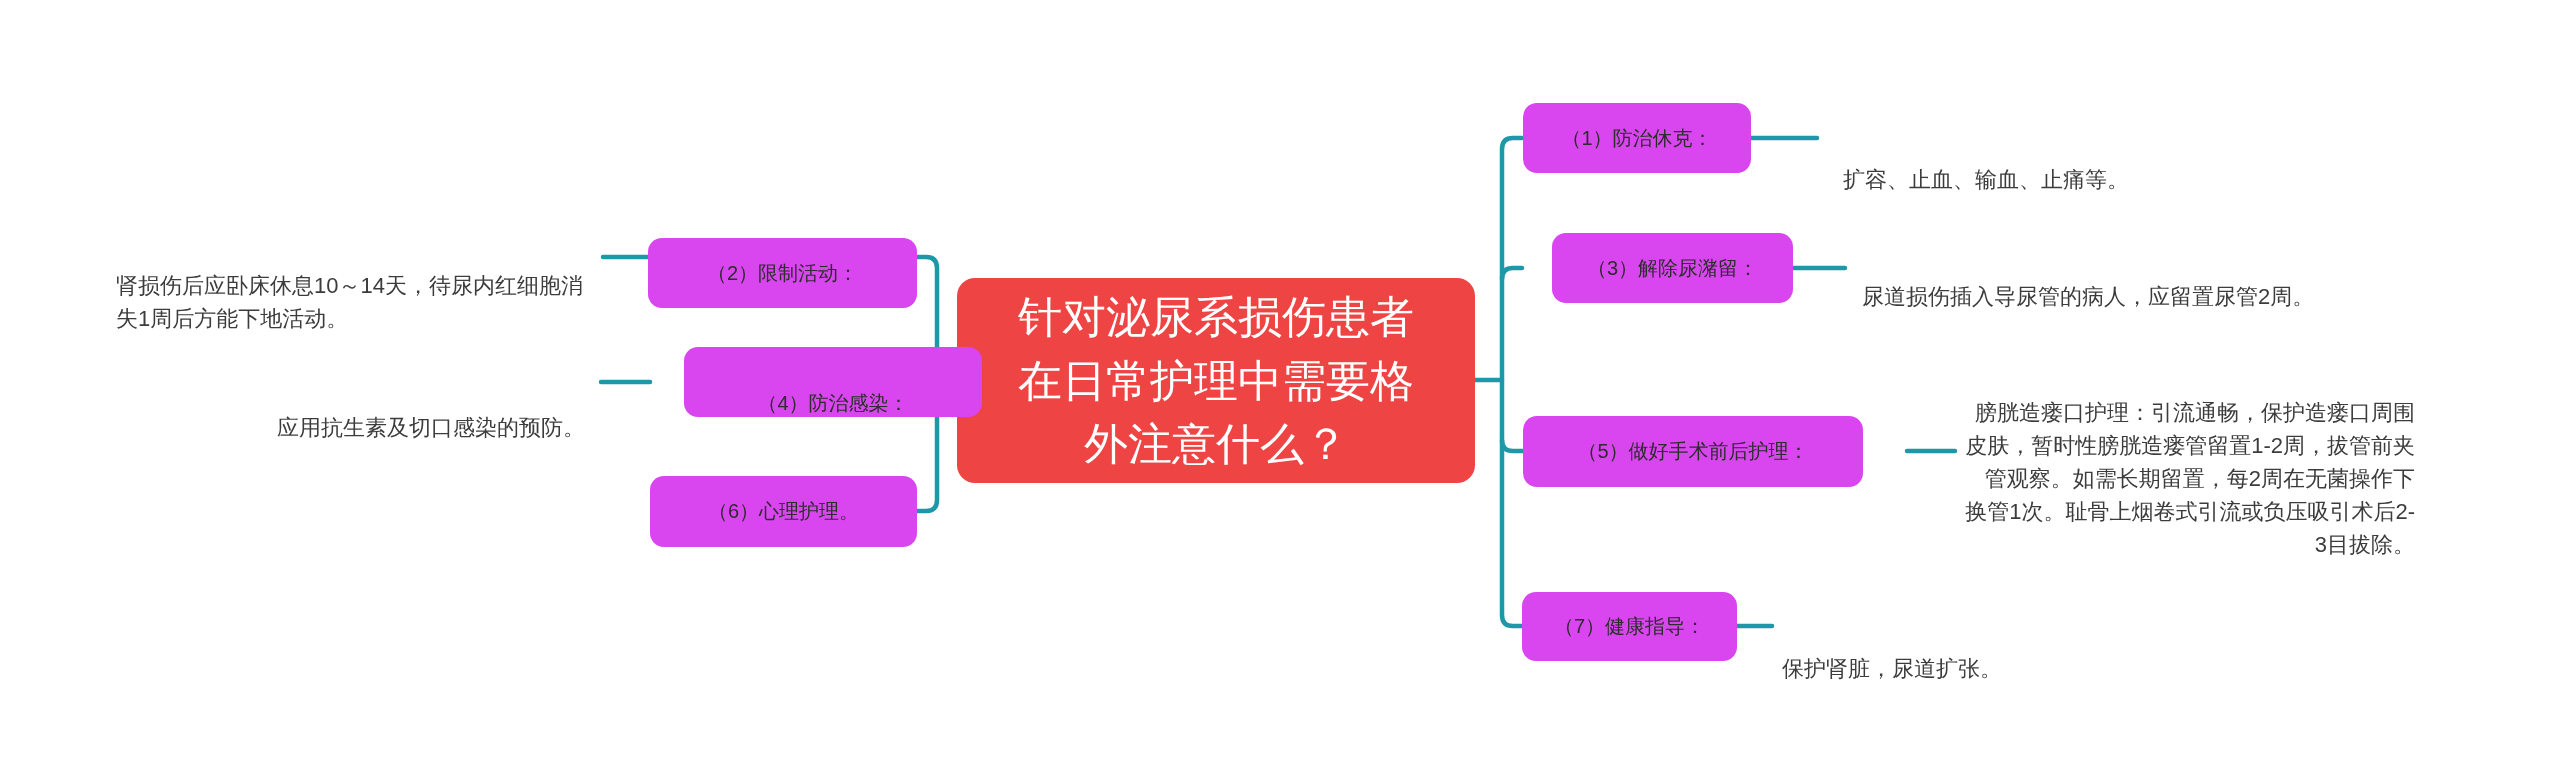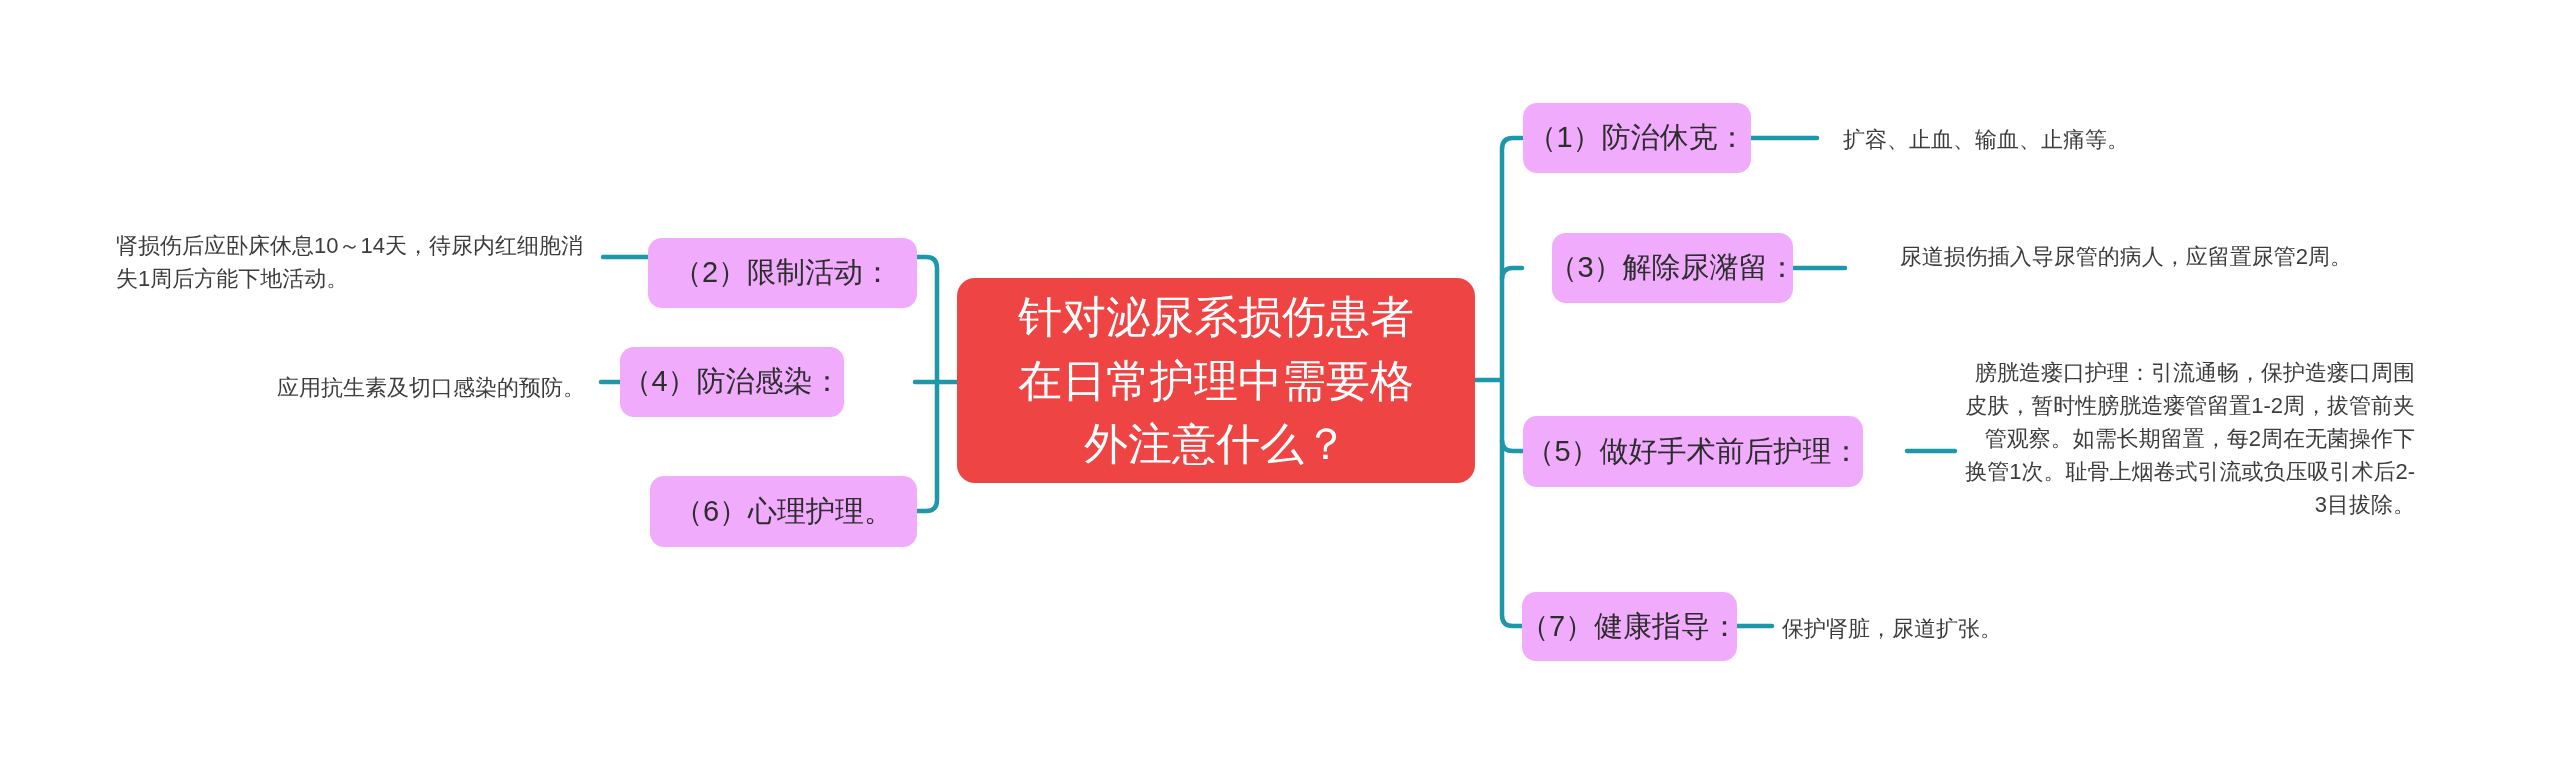--- a/index.html
+++ b/index.html
@@ -19,32 +19,33 @@
   }
   .center-node{
     background:#ef4444;
     color:#ffffff;
     border-radius:18px;
     font-size:44px;
     line-height:1.45;
     padding:10px 40px;
   }
   .branch-node{
-    background:#f0abfc;
+    background:#d946ef;
     color:#2D2D2D;
     border-radius:14px;
-    font-size:29px;
+    font-size:20px;
     white-space:nowrap;
     padding:0 18px;
   }
   .note{
     position:absolute;
     color:#3C3C3C;
     font-size:22px;
     line-height:1.5;
+    margin-top:40px;
   }
   .note.right-align{text-align:right;}
 </style>
 </head>
 <body>
 
 <div id="canvas">
 
   <svg id="wires" viewBox="0 0 2560 766" xmlns="http://www.w3.org/2000/svg">
     <g stroke="#1E98A8" stroke-width="4.5" fill="none" stroke-linecap="round">
@@ -70,21 +71,21 @@
     </g>
   </svg>
 
   <div class="node center-node" style="left:957px;top:278px;width:518px;height:205px;">
     <span>针对泌尿系损伤患者在日常护理中需要格外注意什么？</span>
   </div>
 
   <div class="node branch-node" style="left:648px;top:222px;width:269px;height:70px;margin-top:16px;">
     <span>（2）限制活动：</span>
   </div>
-  <div class="node branch-node" style="left:620px;top:347px;width:224px;height:70px;">
+  <div class="node branch-node" style="left:684px;top:347px;width:298px;height:70px;align-items:flex-end;">
     <span>（4）防治感染：</span>
   </div>
   <div class="node branch-node" style="left:650px;top:476px;width:267px;height:71px;">
     <span>（6）心理护理。</span>
   </div>
 
   <div class="note" style="left:116px;top:229px;width:478px;">肾损伤后应卧床休息10～14天，待尿内红细胞消失1周后方能下地活动。</div>
   <div class="note right-align" style="left:255px;top:371px;width:330px;">应用抗生素及切口感染的预防。</div>
 
   <div class="node branch-node" style="left:1523px;top:103px;width:228px;height:70px;">
@@ -94,17 +95,17 @@
     <span>（3）解除尿潴留：</span>
   </div>
   <div class="node branch-node" style="left:1523px;top:416px;width:340px;height:71px;">
     <span>（5）做好手术前后护理：</span>
   </div>
   <div class="node branch-node" style="left:1522px;top:592px;width:215px;height:69px;align-items:center;">
     <span>（7）健康指导：</span>
   </div>
 
   <div class="note" style="left:1843px;top:123px;width:430px;">扩容、止血、输血、止痛等。</div>
-  <div class="note" style="left:1862px;top:240px;width:490px;text-align:right;">尿道损伤插入导尿管的病人，应留置尿管2周。</div>
+  <div class="note" style="left:1862px;top:240px;width:490px;">尿道损伤插入导尿管的病人，应留置尿管2周。</div>
   <div class="note" style="left:1963px;top:356px;width:452px;text-align:right;">膀胱造瘘口护理：引流通畅，保护造瘘口周围皮肤，暂时性膀胱造瘘管留置1-2周，拔管前夹管观察。如需长期留置，每2周在无菌操作下换管1次。耻骨上烟卷式引流或负压吸引术后2-3目拔除。</div>
   <div class="note" style="left:1782px;top:612px;width:320px;">保护肾脏，尿道扩张。</div>
 
 </div>
 
 </body></html>

